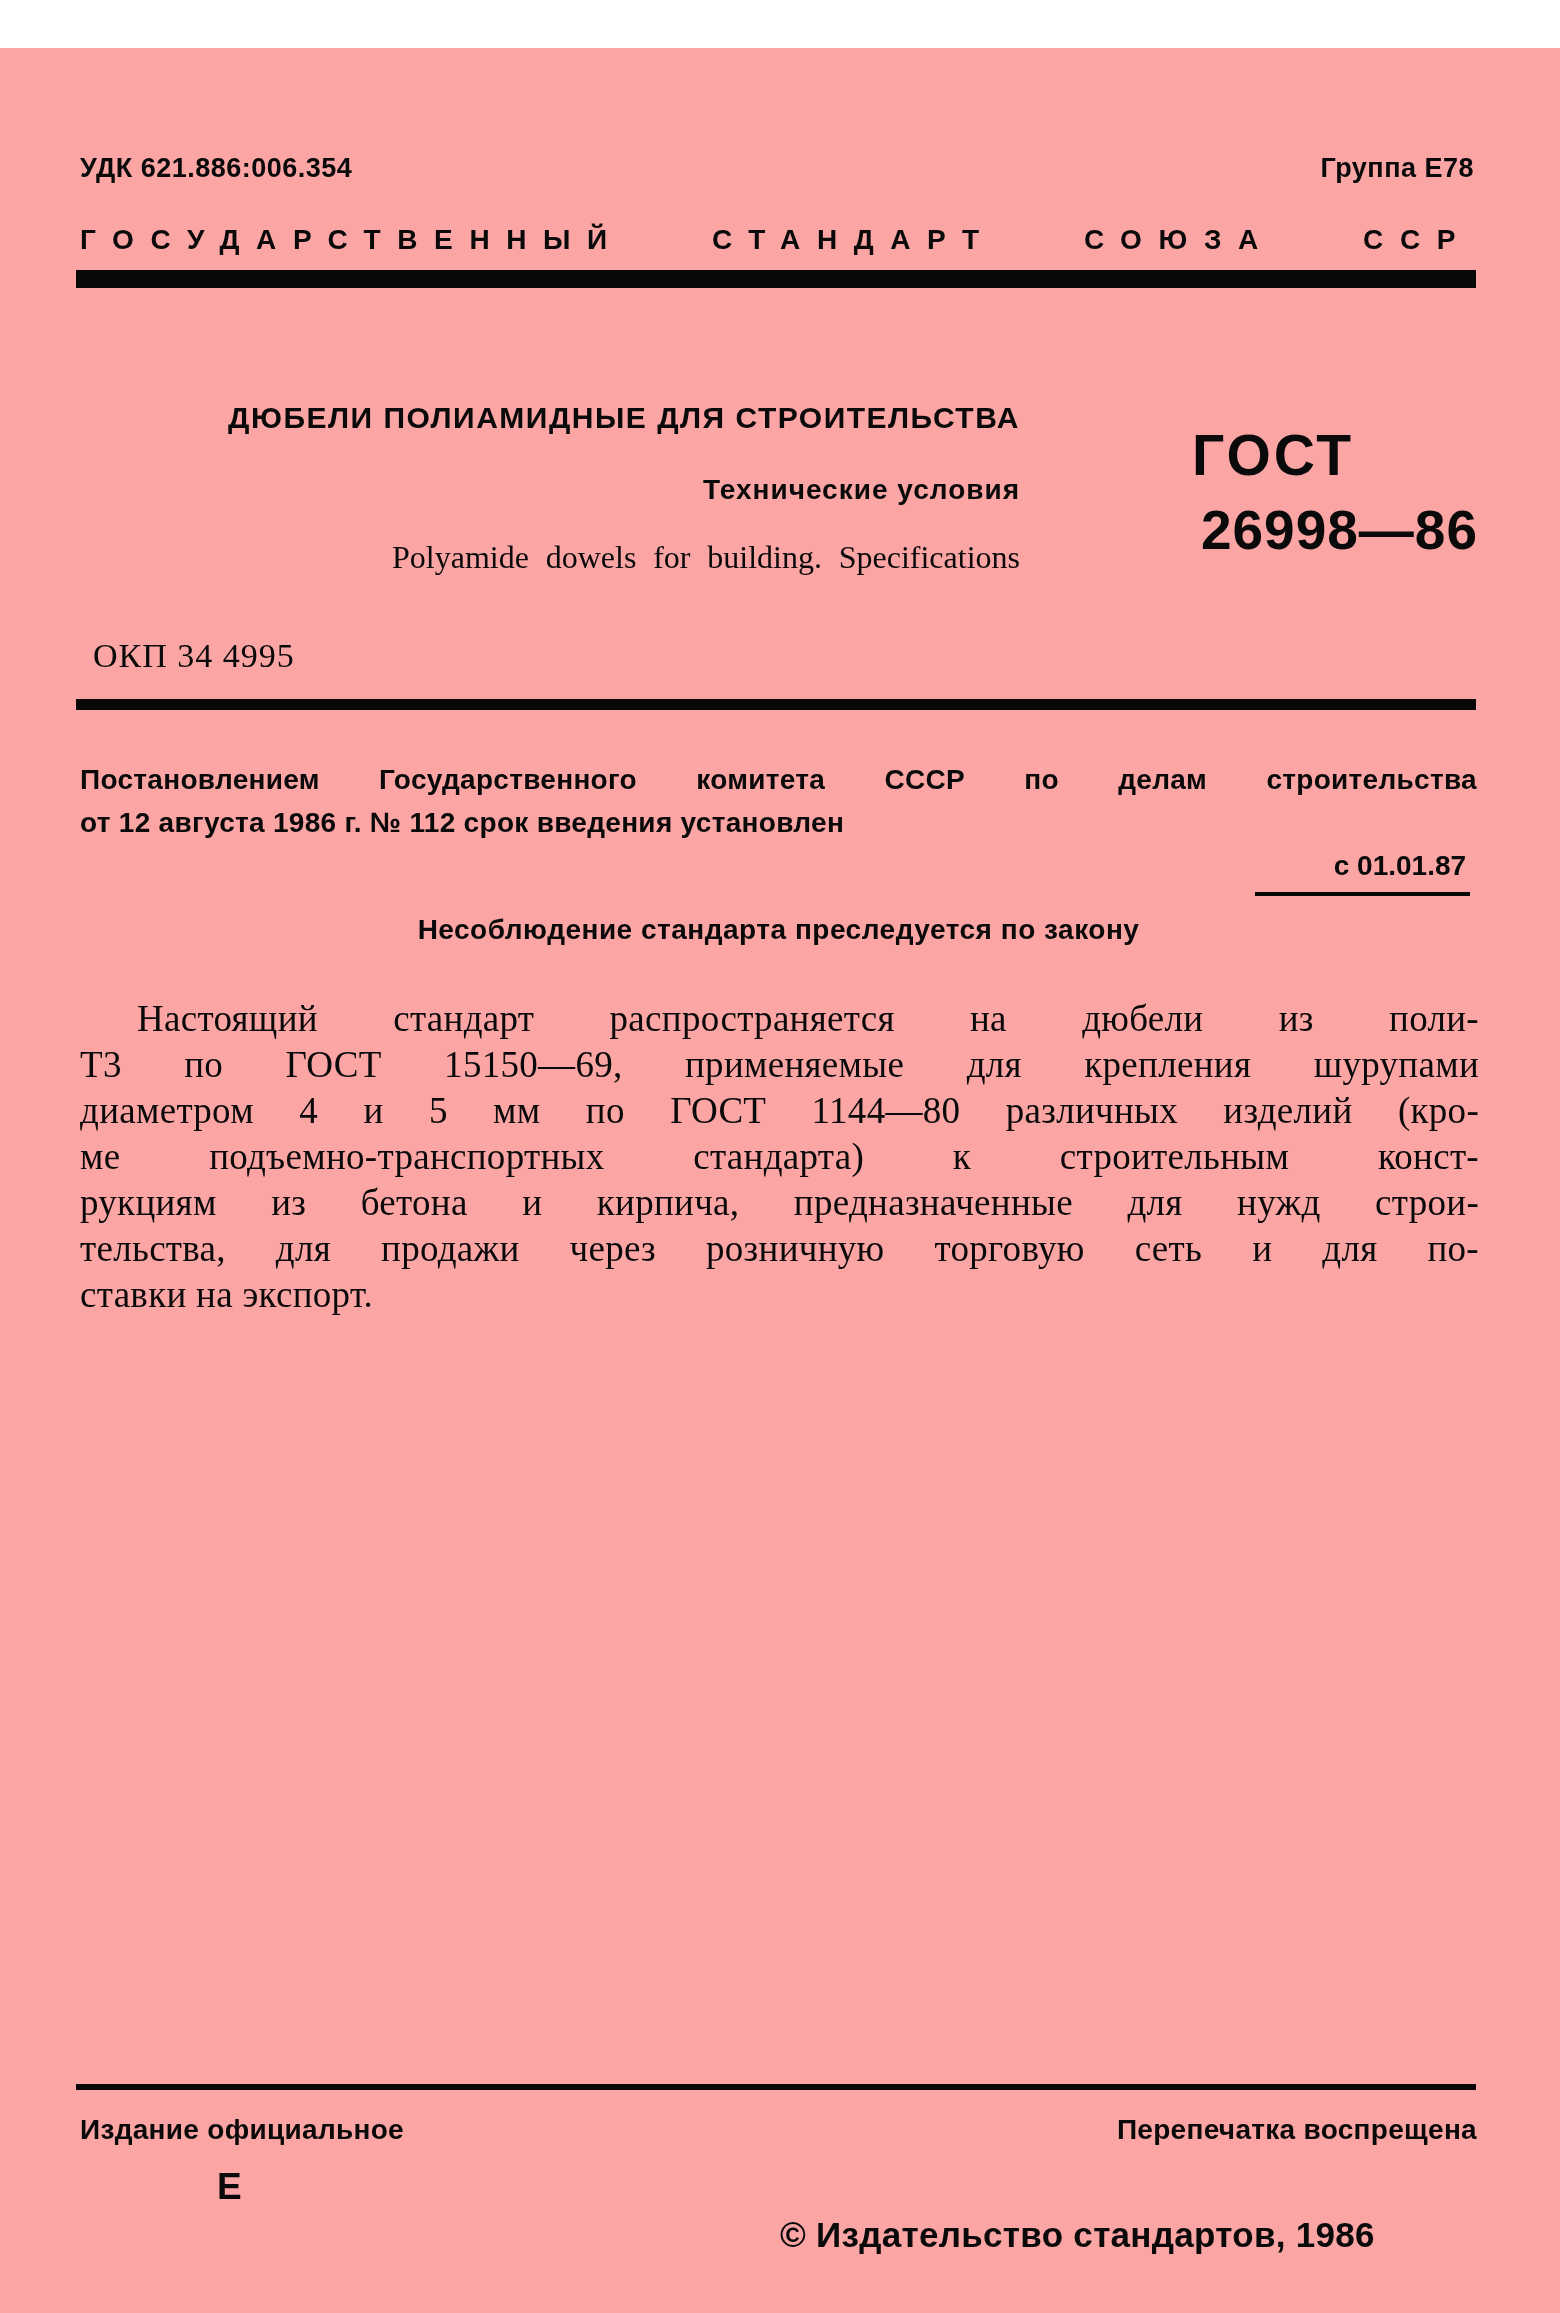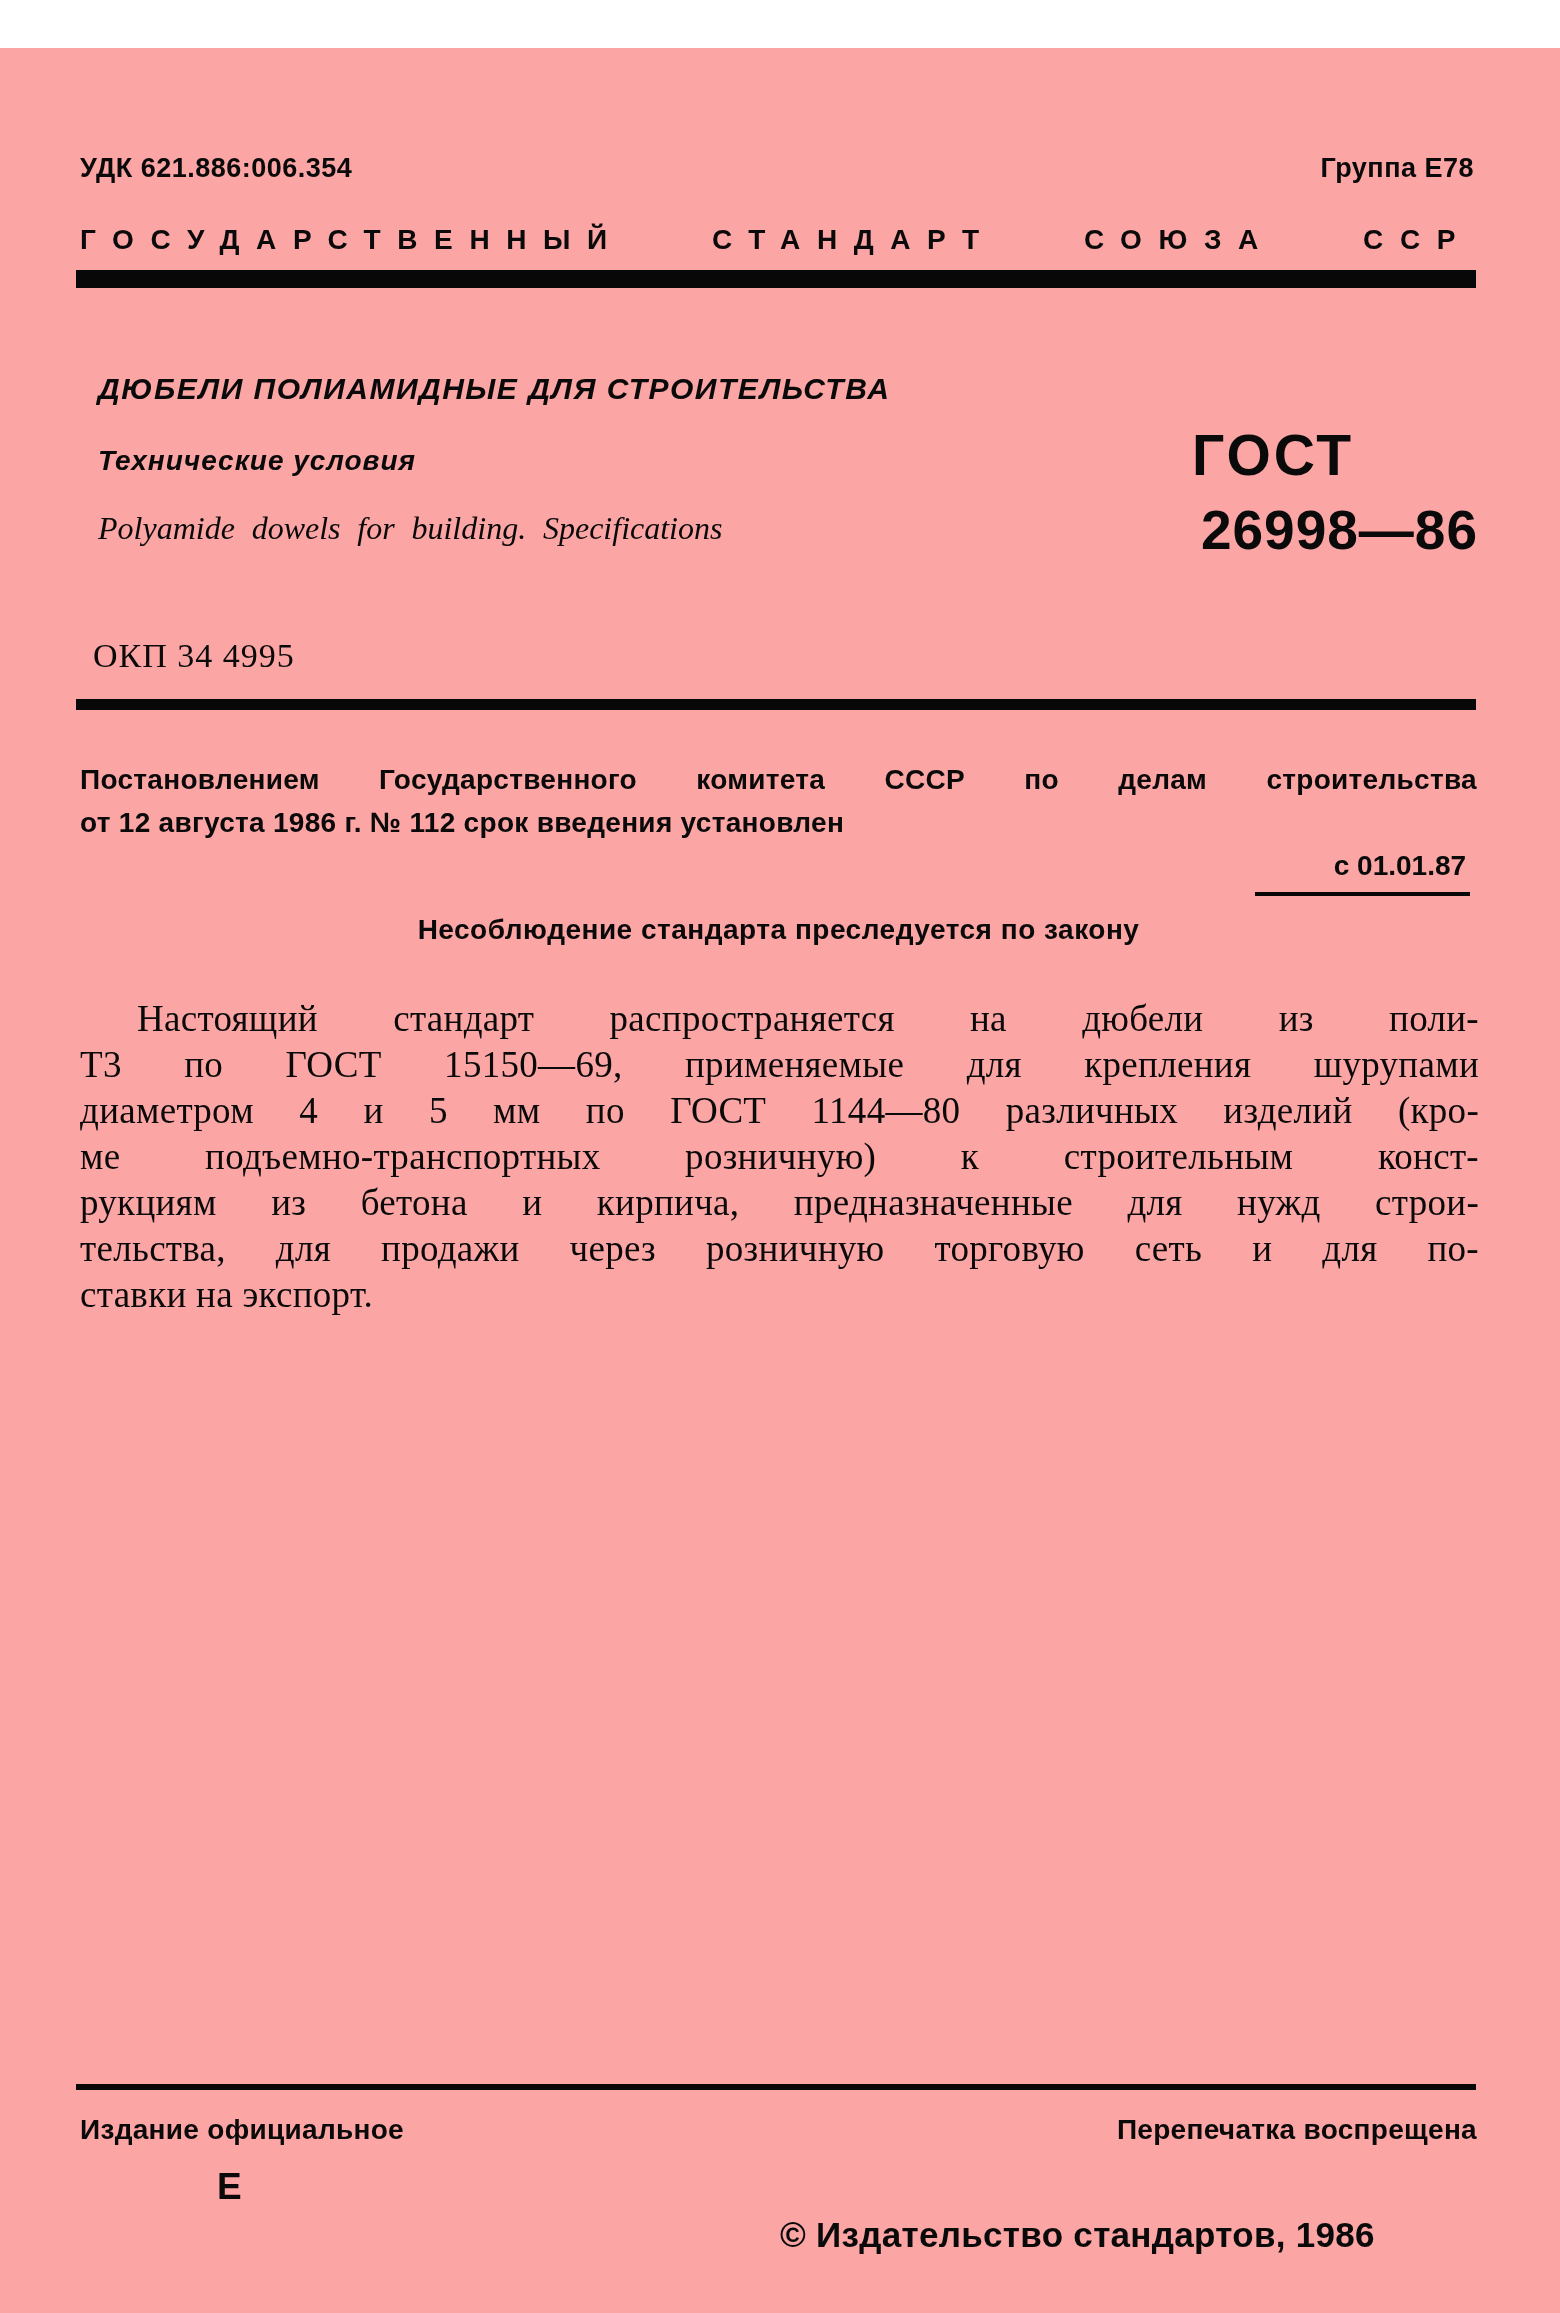--- a/index.html
+++ b/index.html
@@ -36,23 +36,22 @@
     text-align-last: justify;
   }
   .bar { position: absolute; left: 76px; width: 1400px; background: #080808; }
   .bar-top    { top: 222px; height: 17.6px; }
   .bar-mid    { top: 651px; height: 10.7px; }
   .bar-footer { top: 2036px; height: 5.9px; }
 
   
   .title-left {
     position: absolute;
-    top: 324px; left: 98px; width: 922px;
-    text-align: left;
-    font-style: italic;
+    top: 353px; left: 98px; width: 922px;
+    text-align: right;
   }
   .title-ru {
     font-weight: bold;
     font-size: 30px;
     letter-spacing: 1.5px;
   }
   .subtitle-ru {
     margin-top: 39px;
     font-weight: bold;
     font-size: 28px;
@@ -185,21 +184,21 @@
   </div>
 
   <div class="eff-date">с 01.01.87</div>
 
   <div class="law-notice">Несоблюдение стандарта преследуется по закону</div>
 
   <div class="body-text">
     <div class="body-line first">Настоящий стандарт распространяется на дюбели из поли-</div>
     <div class="body-line">Т3 по ГОСТ 15150—69, применяемые для крепления шурупами</div>
     <div class="body-line">диаметром 4 и 5 мм по ГОСТ 1144—80 различных изделий (кро-</div>
-    <div class="body-line">ме подъемно-транспортных розничную) к строительным конст-</div>
+    <div class="body-line">ме подъемно-транспортных стандарта) к строительным конст-</div>
     <div class="body-line">рукциям из бетона и кирпича, предназначенные для нужд строи-</div>
     <div class="body-line">тельства, для продажи через розничную торговую сеть и для по-</div>
     <div class="body-line last">ставки на экспорт.</div>
   </div>
 
   <div class="bar bar-footer"></div>
 
   <div class="footer-row">
     <span>Издание официальное</span>
     <span>Перепечатка воспрещена</span>

